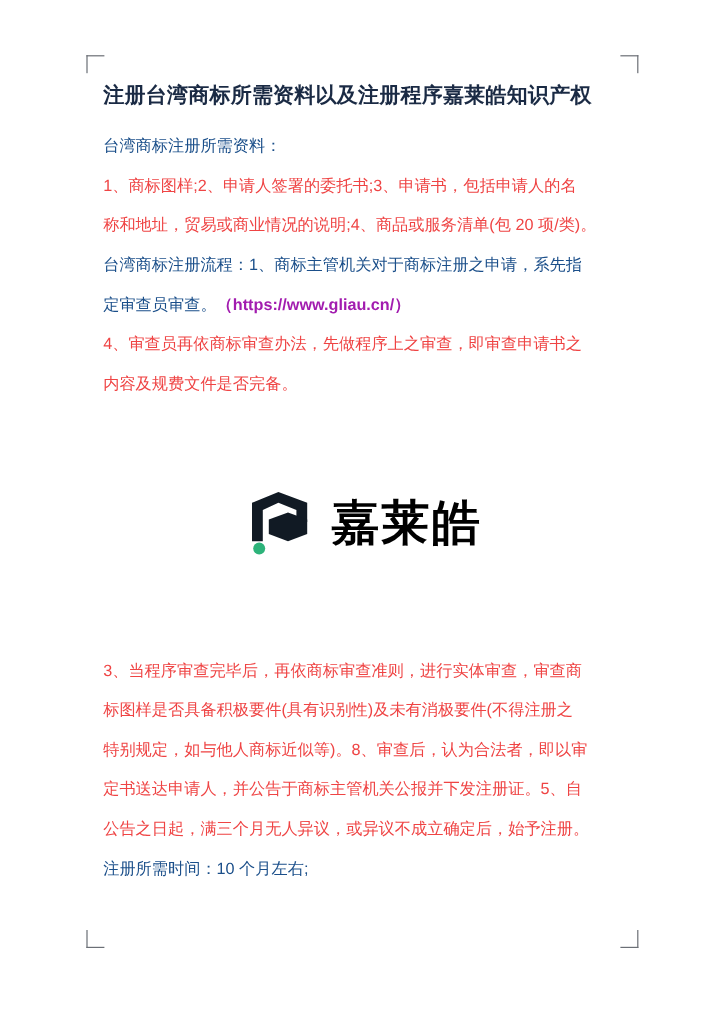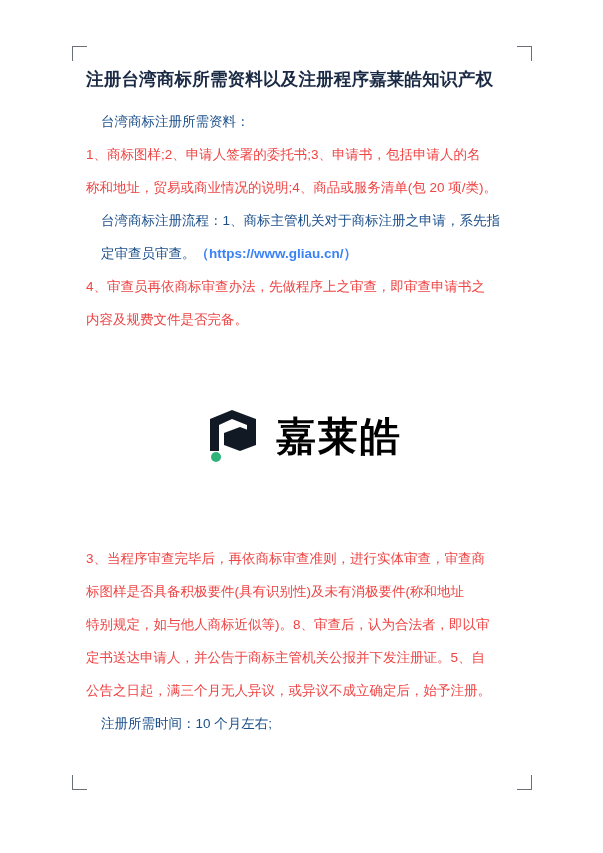--- a/index.html
+++ b/index.html
@@ -55,25 +55,24 @@
   p.body-line {
     font-size: 13.5px;
     line-height: 2.0;
     color: #ef4444;
     margin: 0 0 6px 0;
     text-align: justify;
   }
 
   p.accent {
     color: #1b4f8a;
-    margin-left: 15px;
   }
 
   .link-text {
-    color: #3b82f6;
+    color: #a21caf;
     font-weight: bold;
   }
 
   .logo-block {
     margin-top: 72px;
     margin-bottom: 78px;
     display: flex;
     align-items: center;
     justify-content: center;
     gap: 12px;
@@ -128,21 +127,21 @@
           <path d="M8 14 L30 5 L54 14 L54 30 L45 30 L45 20 L30 14 L17 20 L17 46 L8 46 Z" fill="#111a24"></path>
           <path d="M22 28 L38 22 L54 28 L54 40 L38 46 L22 40 Z" fill="#111a24"></path>
           <circle cx="14" cy="52" r="5" fill="#2db37a"></circle>
         </svg>
       </div>
       <div class="logo-text">嘉莱皓</div>
     </div>
 
     <div class="tail-block">
       <p class="body-line">3、当程序审查完毕后，再依商标审查准则，进行实体审查，审查商</p>
-      <p class="body-line">标图样是否具备积极要件(具有识别性)及未有消极要件(称和地址</p>
+      <p class="body-line">标图样是否具备积极要件(具有识别性)及未有消极要件(不得注册之</p>
       <p class="body-line">特别规定，如与他人商标近似等)。8、审查后，认为合法者，即以审</p>
       <p class="body-line">定书送达申请人，并公告于商标主管机关公报并下发注册证。5、自</p>
       <p class="body-line">公告之日起，满三个月无人异议，或异议不成立确定后，始予注册。</p>
       <p class="body-line accent">注册所需时间：10 个月左右;</p>
     </div>
 
   </div>
 </div>
 
 </body></html>

